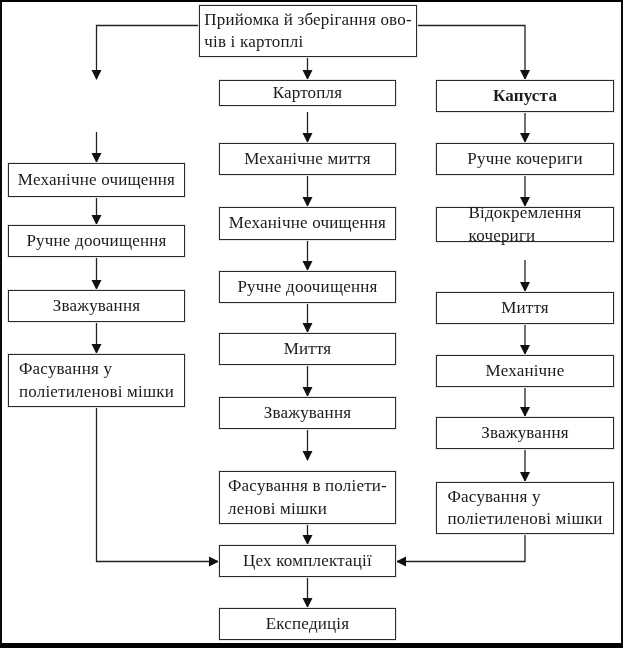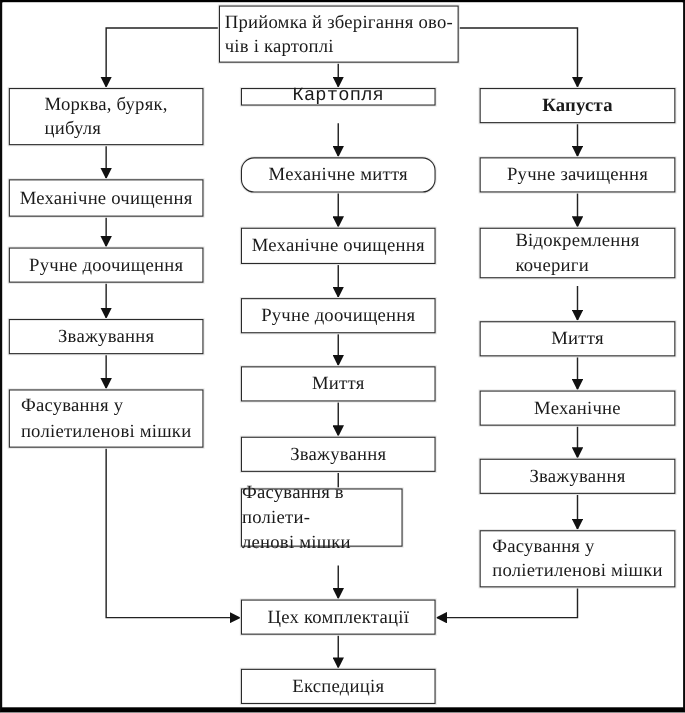--- a/index.html
+++ b/index.html
@@ -89,40 +89,38 @@
       <line x1="525" y1="324" x2="525" y2="354" marker-end="url(#arrow)"></line>
       <line x1="525" y1="387" x2="525" y2="416" marker-end="url(#arrow)"></line>
       <line x1="525" y1="449" x2="525" y2="481" marker-end="url(#arrow)"></line>
       <polyline points="525,534 525,561.5 397,561.5" marker-end="url(#arrow)"></polyline>
     </g>
   </svg>
 
   <div class="node" style="left:199px; top:5px; width:218px; height:52px;">Прийомка й зберігання ово-
 чів і картоплі</div>
 
-  <div class="node" style="left:8px; top:80px; width:177px; height:52px;">Морква, буряк,
-цибуля</div>
   <div class="node" style="left:8px; top:163px; width:177px; height:34px;">Механічне очищення</div>
   <div class="node" style="left:8px; top:225px; width:177px; height:32px;">Ручне доочищення</div>
   <div class="node" style="left:8px; top:290px; width:177px; height:32px;">Зважування</div>
   <div class="node" style="left:8px; top:354px; width:177px; height:53px;">Фасування у
 поліетиленові мішки</div>
 
-  <div class="node" style="left:219px; top:80px; width:177px; height:16px;font-family:Liberation Mono, monospace;">Картопля</div>
-  <div class="node" style="left:219px; top:143px; width:177px; height:32px;border-radius:12px;">Механічне миття</div>
+  <div class="node" style="left:219px; top:80px; width:177px; height:26px;">Картопля</div>
+  <div class="node" style="left:219px; top:143px; width:177px; height:32px;">Механічне миття</div>
   <div class="node" style="left:219px; top:207px; width:177px; height:33px;">Механічне очищення</div>
   <div class="node" style="left:219px; top:271px; width:177px; height:32px;">Ручне доочищення</div>
   <div class="node" style="left:219px; top:333px; width:177px; height:32px;">Миття</div>
   <div class="node" style="left:219px; top:397px; width:177px; height:32px;">Зважування</div>
-  <div class="node" style="left:219px; top:444px; width:147px; height:53px;">Фасування в поліети-
+  <div class="node" style="left:219px; top:471px; width:177px; height:53px;">Фасування в поліети-
 ленові мішки</div>
 
   <div class="node" style="left:436px; top:80px; width:178px; height:32px;font-weight:bold;">Капуста</div>
-  <div class="node" style="left:436px; top:143px; width:178px; height:32px;">Ручне зачищення</div>
-  <div class="node" style="left:436px; top:207px; width:178px; height:46px;">Відокремлення
+  <div class="node" style="left:436px; top:143px; width:178px; height:32px;">Ручне кочериги</div>
+  <div class="node" style="left:436px; top:207px; width:178px; height:35px;">Відокремлення
 кочериги</div>
   <div class="node" style="left:436px; top:292px; width:178px; height:32px;">Миття</div>
   <div class="node" style="left:436px; top:355px; width:178px; height:32px;">Механічне</div>
   <div class="node" style="left:436px; top:417px; width:178px; height:32px;">Зважування</div>
   <div class="node" style="left:436px; top:482px; width:178px; height:52px;">Фасування у
 поліетиленові мішки</div>
 
   <div class="node" style="left:219px; top:608px; width:177px; height:32px;">Експедиція</div>
   <div class="node" style="left:219px; top:545px; width:177px; height:32px;">Цех комплектації</div>
 

